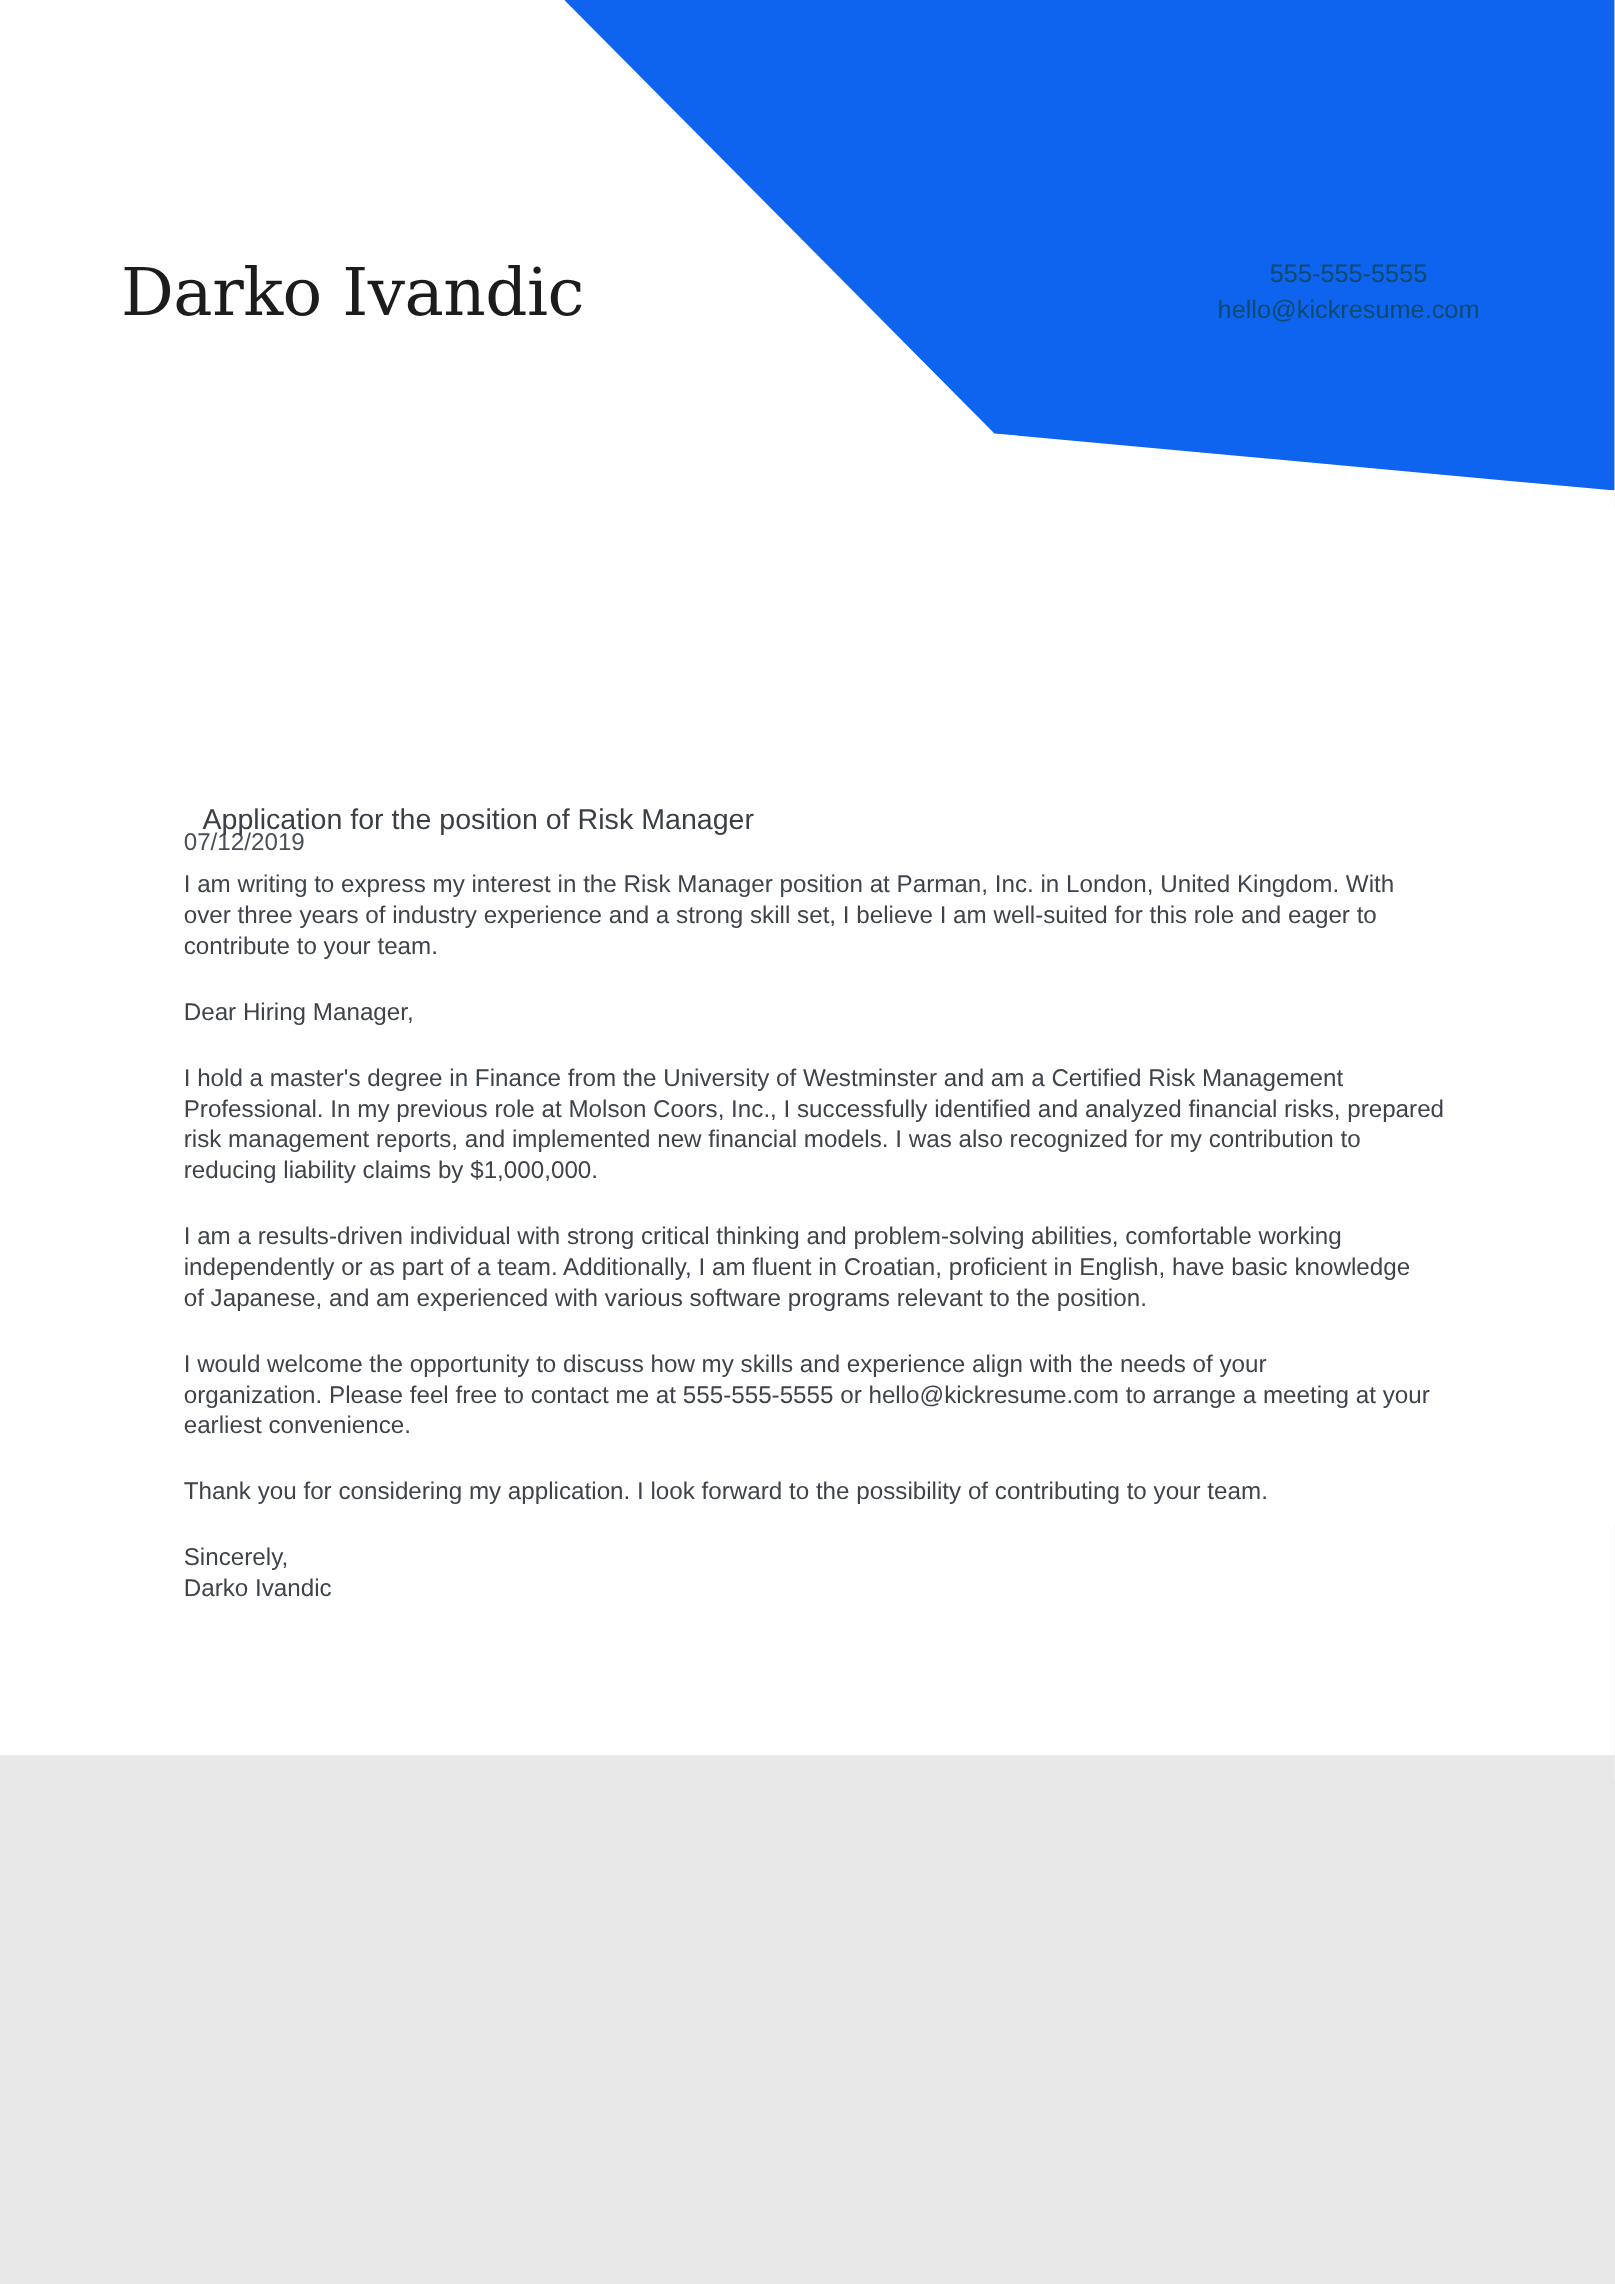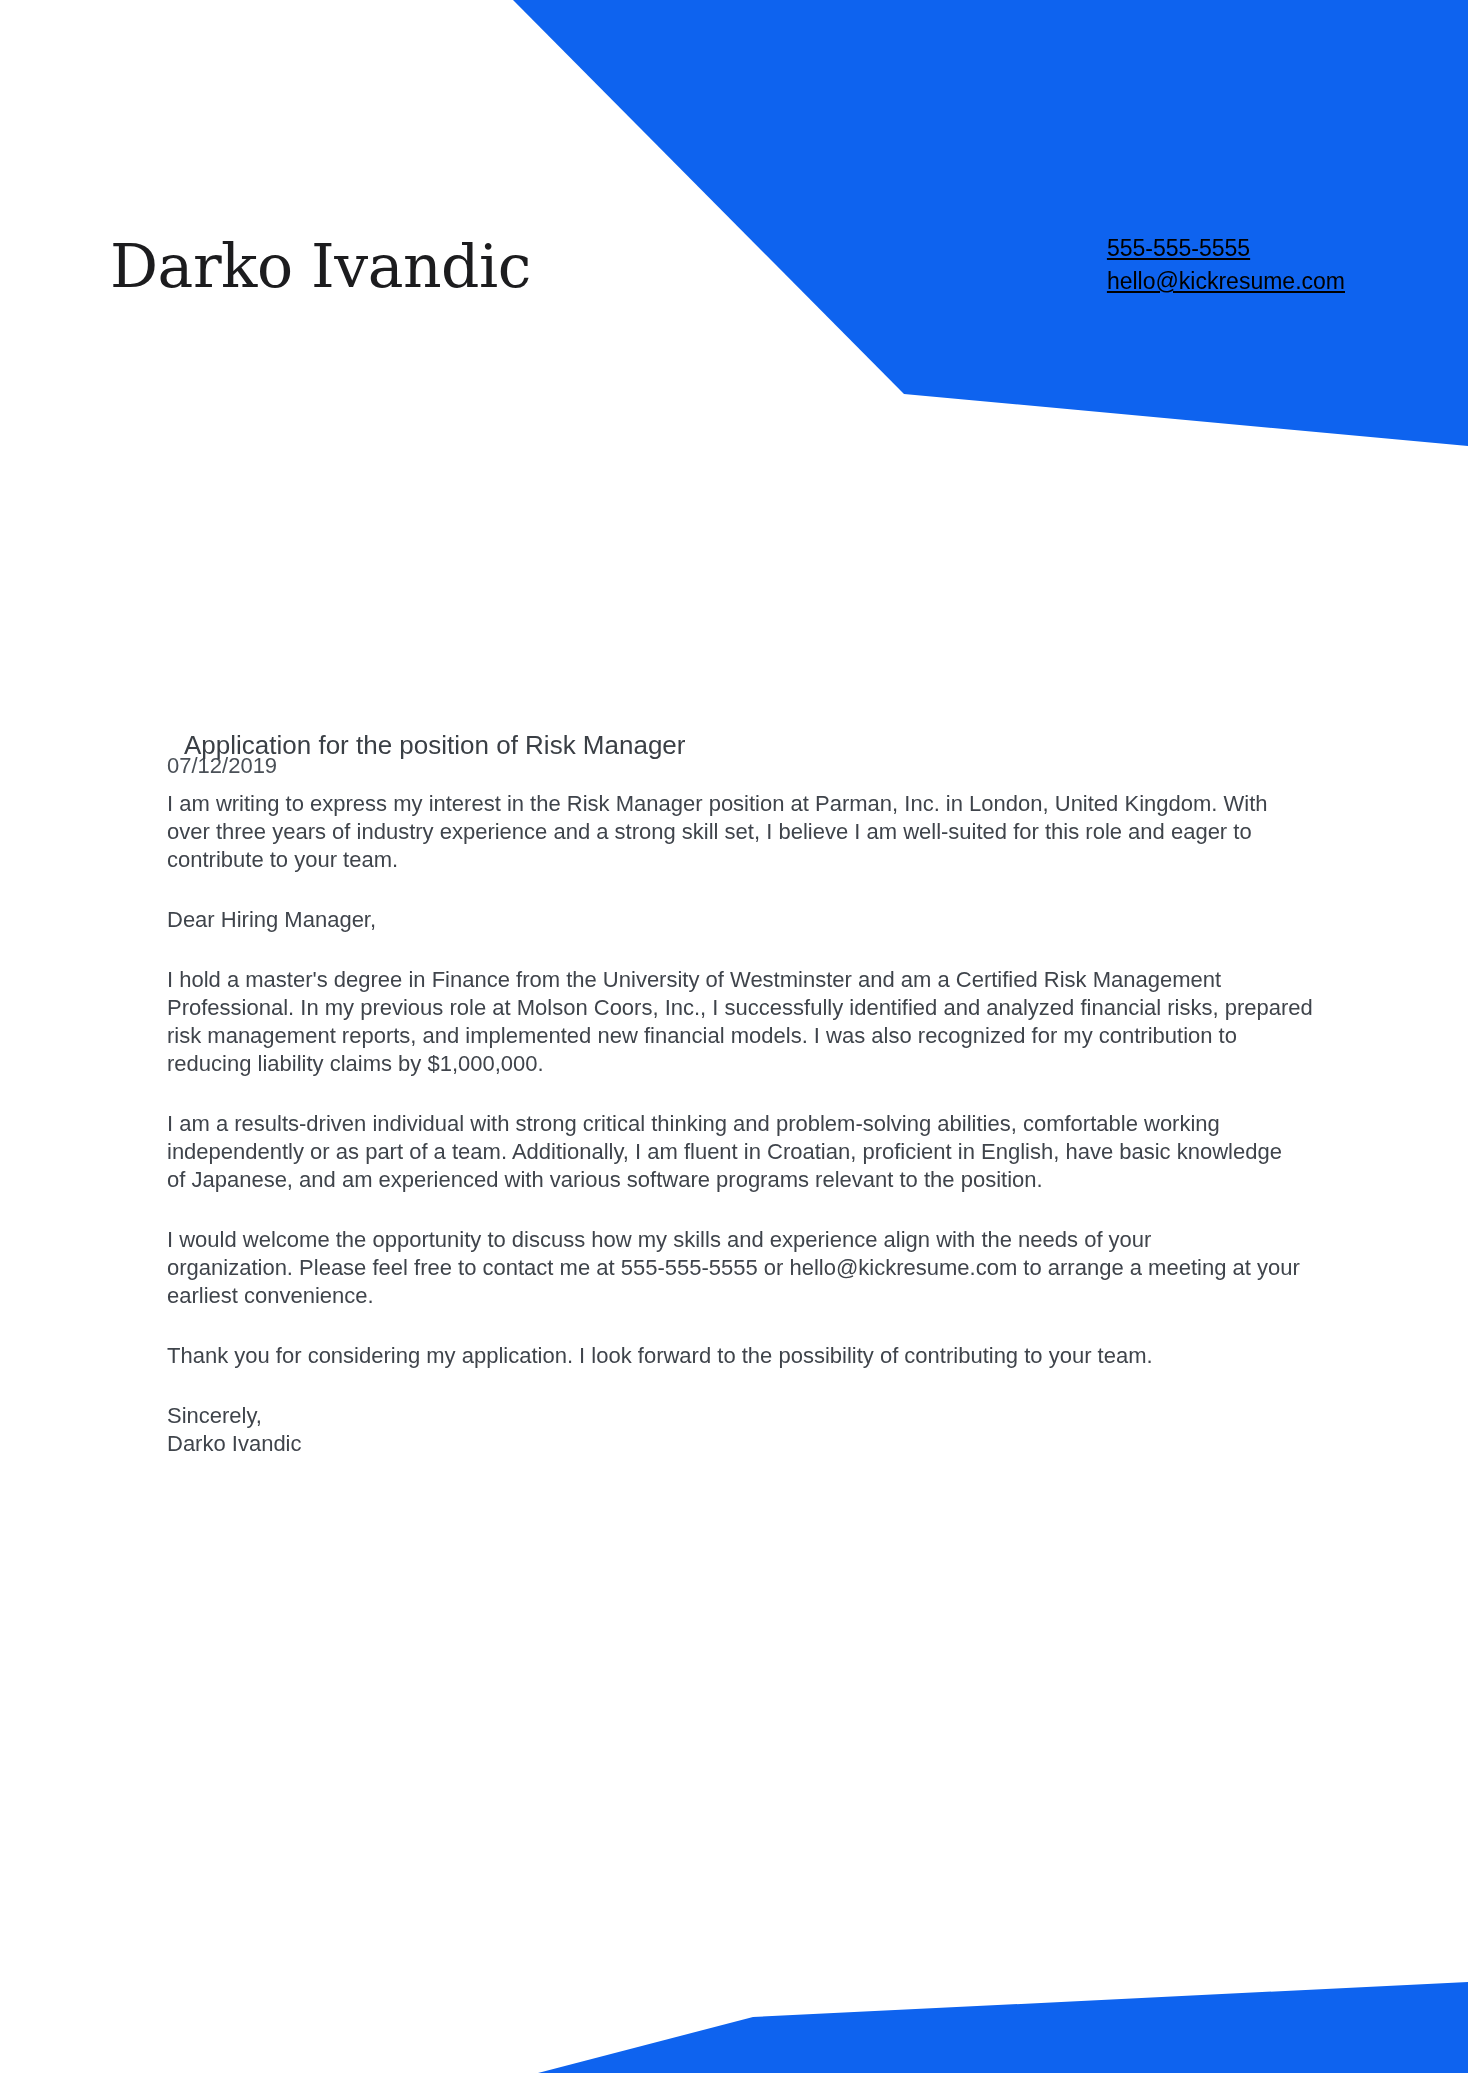--- a/index.html
+++ b/index.html
@@ -3,21 +3,21 @@
 <meta charset="utf-8">
 <style>
   html, body {
     margin: 0;
     padding: 0;
     background: #e8e8e8;
   }
   .page {
     position: relative;
     width: 1468px;
-    height: 2076px;
+    height: 1596px;
     background: #ffffff;
     overflow: hidden;
     font-family: "Liberation Sans", sans-serif;
   }
   .accent-shape {
     position: absolute;
     background: #0e63ef; 
   }
   .shape-top {
     left: 0;
@@ -41,25 +41,24 @@
     font-size: 60px;
     line-height: 1;
     letter-spacing: -0.5px;
     color: #1c1c1e;
     white-space: nowrap;
   }
   .contact {
     position: absolute;
     right: 123px;
     top: 232px;
-    text-align: left;
-    color: #000000;
+    text-align: center;
+    color: #0c4a6e;
     font-size: 23px;
     line-height: 33px;
-    text-decoration: underline;
   }
   .recipient {
     position: absolute;
     left: 167px;
     top: 460px;
     font-size: 24px;
     line-height: 29px;
     color: #393e44;
   }
   .dateline {

